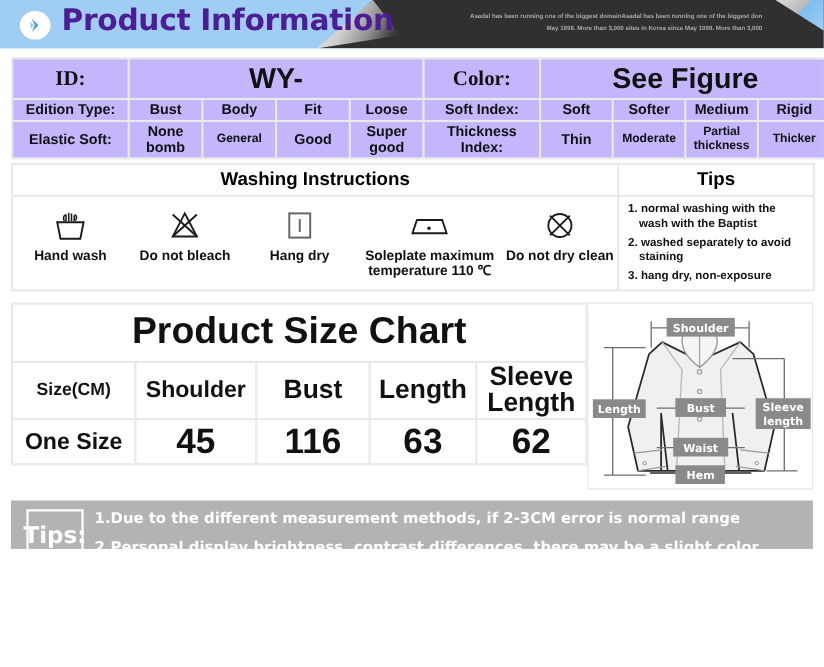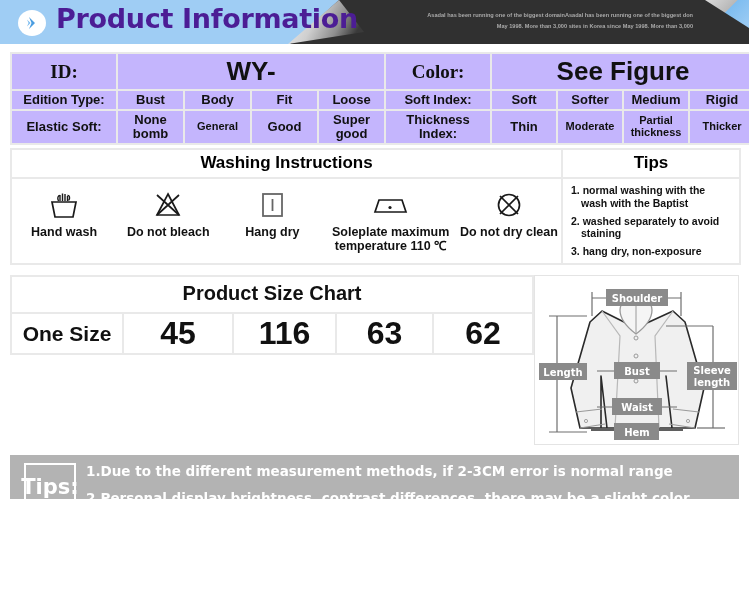--- a/index.html
+++ b/index.html
@@ -84,21 +84,21 @@
   .tips-list li:last-child{margin-bottom:0;}
   .tips-list ul{margin:0;padding:0;}
 
   
   .size-area{position:relative;margin:10px 10px 0;height:170px;}
   table.size{
     border-collapse:separate;border-spacing:2px;background:#e9e9e9;
     width:520px;table-layout:fixed;
   }
   table.size td{background:#fff;text-align:center;vertical-align:middle;color:#111;font-weight:bold;}
-  .size-title{font-size:20px;padding:5px 0 7px;margin-left:44px;}
+  .size-title{font-size:34px;padding:5px 0 7px;margin-left:44px;}
   .hdr-a{font-size:16px;}
   .hdr-b{font-size:21px;}
   .hdr-c{font-size:24px;line-height:1.0;}
   .val-sm{font-size:21px;}
   .val-big{font-size:32px;}
 
   .diagram{
     position:absolute;left:524px;top:0;width:205px;height:170px;
     background:#ffffff;border:1px solid #e4e4e4;box-sizing:border-box;
   }
@@ -284,20 +284,27 @@
           <col style="width:108px">
           <col style="width:101px">
           <col style="width:95px">
           <col style="width:98px">
       </colgroup>
       <tbody>
           <tr>
         <td class="size-title" colspan="5">Product Size Chart</td>
       </tr>
       <tr>
+        <td class="hdr-a">Size(CM)</td>
+        <td class="hdr-b">Shoulder</td>
+        <td class="hdr-c">Bust</td>
+        <td class="hdr-c">Length</td>
+        <td class="hdr-c">Sleeve Length</td>
+      </tr>
+      <tr>
         <td class="val-sm">One Size</td>
         <td class="val-big">45</td>
         <td class="val-big">116</td>
         <td class="val-big">63</td>
         <td class="val-big">62</td>
       </tr>
     </tbody>
       </table>
 
     <div class="diagram">

